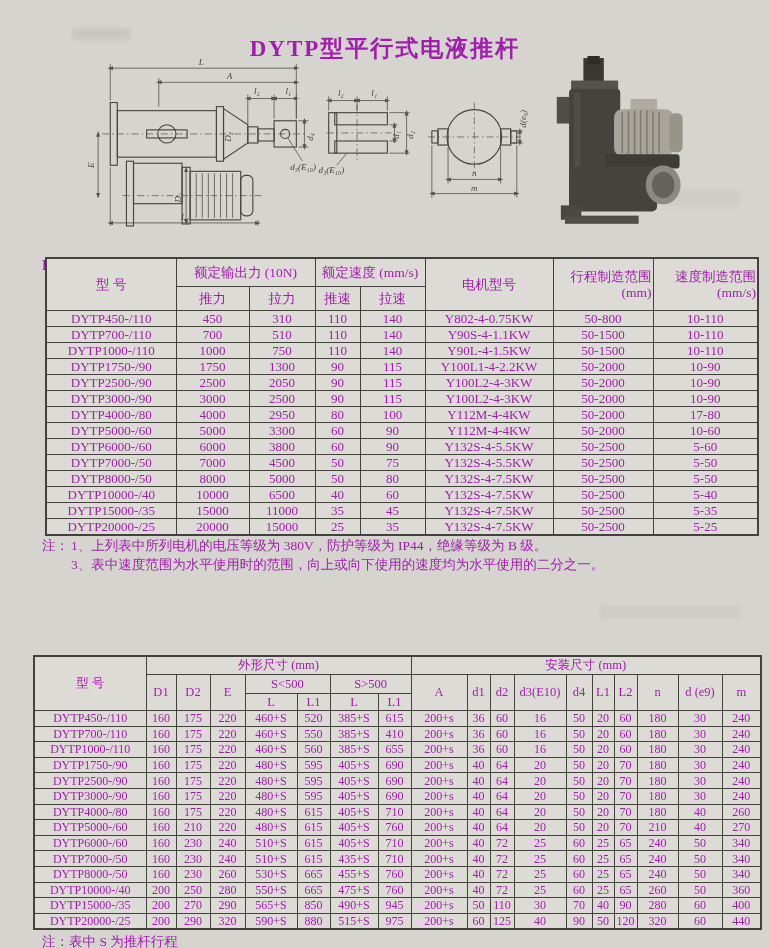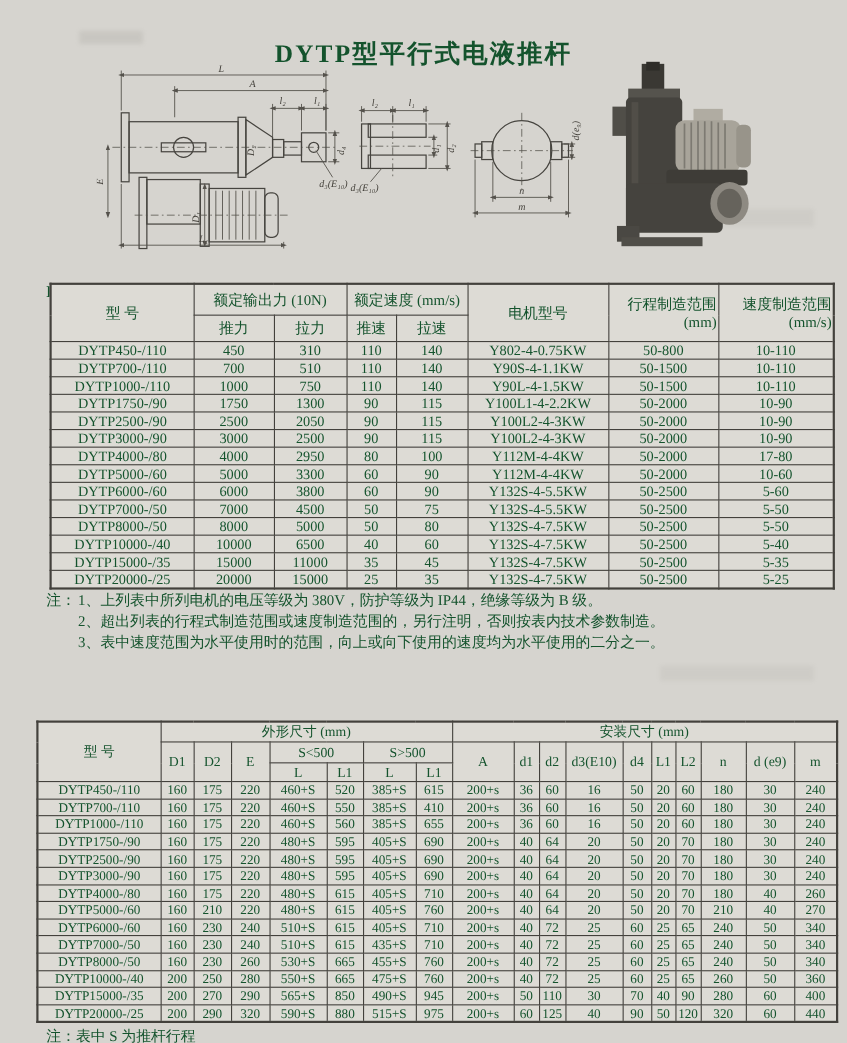--- a/index.html
+++ b/index.html
@@ -1,17 +1,17 @@
 <!DOCTYPE html>
 <html><head>
 <meta charset="utf-8">
 <style>
   html,body{margin:0;padding:0;}
   body{width:770px;height:948px;background:#d6d4cf;overflow:hidden;}
-  .page{position:relative;width:644px;height:948px;font-family:"Liberation Serif","DejaVu Serif",serif;color:#14532d;}
+  .page{position:relative;width:644px;height:948px;font-family:"Liberation Serif","DejaVu Serif",serif;color:#a21caf;}
   .page-title{position:absolute;top:18px;left:0;width:770px;text-align:center;font-size:23px;font-weight:bold;letter-spacing:2px;}
   .stamp{position:absolute;top:28px;left:72px;width:58px;height:12px;background:#8f8d86;opacity:.18;filter:blur(2px);}
   .ghost{position:absolute;background:#8f8d86;opacity:.10;filter:blur(2px);}
   .figures{position:absolute;top:56px;left:0;width:770px;height:176px;}
   .drawing{position:absolute;left:88px;top:0;}
   .photo{position:absolute;left:540px;top:0;}
   .sec-heading{position:absolute;left:42px;font-size:15px;font-weight:bold;letter-spacing:.5px;}
   .sec1{top:236px;margin-top:20px;}
   .sec2{top:669px;}
   table{border-collapse:collapse;background:#dddbd5;table-layout:fixed;}
@@ -364,21 +364,20 @@
           <td>50-2500</td>
           <td>5-25</td>
         </tr>
       </tbody>
   </table>
 
   <div class="notes">
     <span class="note-label">注：</span>
     <div class="note-body">
         <div class="note-line">1、上列表中所列电机的电压等级为 380V，防护等级为 IP44，绝缘等级为 B 级。</div>
-        <div class="note-line">2、超出列表的行程式制造范围或速度制造范围的，另行注明，否则按表内技术参数制造。</div>
         <div class="note-line">3、表中速度范围为水平使用时的范围，向上或向下使用的速度均为水平使用的二分之一。</div>
       </div>
   </div>
 
   <div class="sec-heading sec2">DYTP型平行式电液推杆外形尺寸及安装尺寸</div>
 
   <table class="t2">
     <colgroup>
       <col style="width:112px">
         <col style="width:30px">

